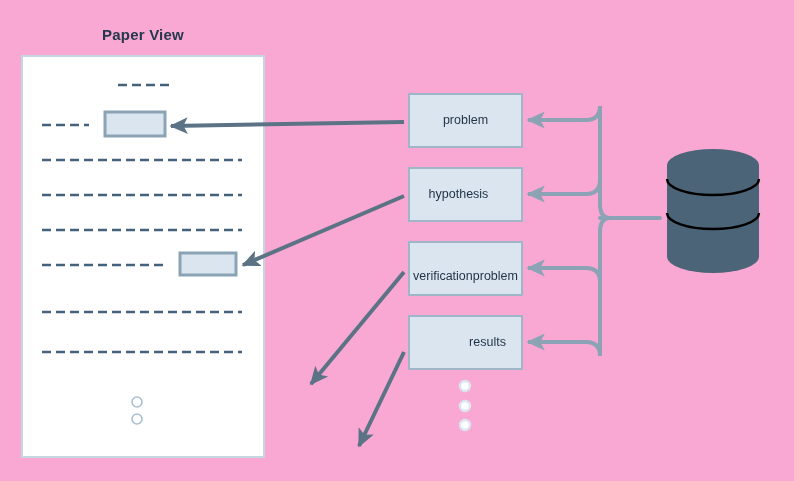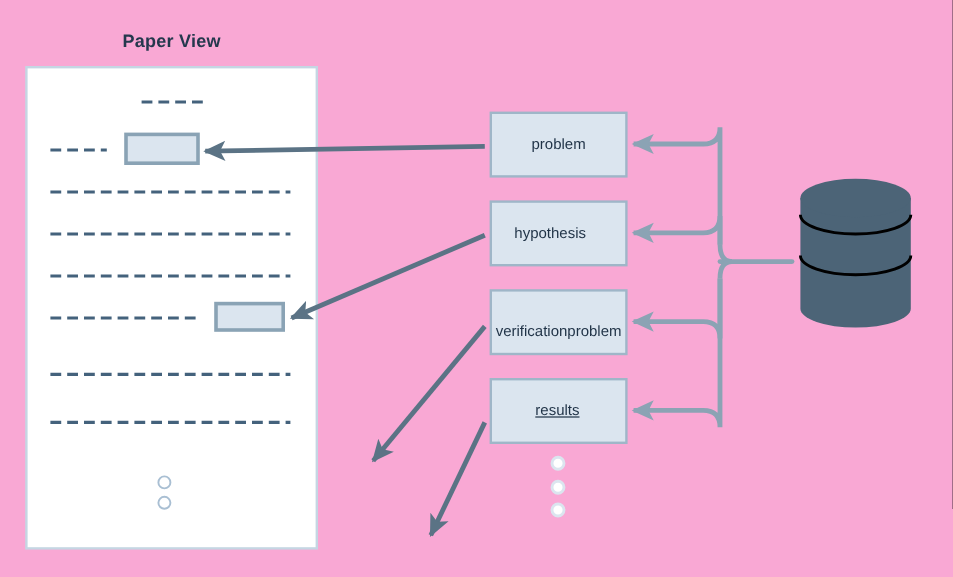--- a/index.html
+++ b/index.html
@@ -130,17 +130,17 @@
         <span>problem</span>
       </div>
       <div class="node-label" style="left: 409px; top: 168px; width: 99px; height: 53px; color: rgb(31, 50, 70);">
         <span>hypothesis</span>
       </div>
       <div class="node-label" style="left: 409px; top: 242px; width: 113px; height: 68px; color: rgb(31, 50, 70);">
         <span>verification</span>
         <br>
         <span>problem</span>
       </div>
-      <div class="node-label" style="left: 408px; top: 316px; width: 113px; height: 53px; color: rgb(31, 50, 70); text-decoration: underline;">
+      <div class="node-label" style="left: 431px; top: 316px; width: 113px; height: 53px; color: rgb(31, 50, 70);">
         <span>results</span>
       </div>
     </div>
 </div>
 
 </body></html>

